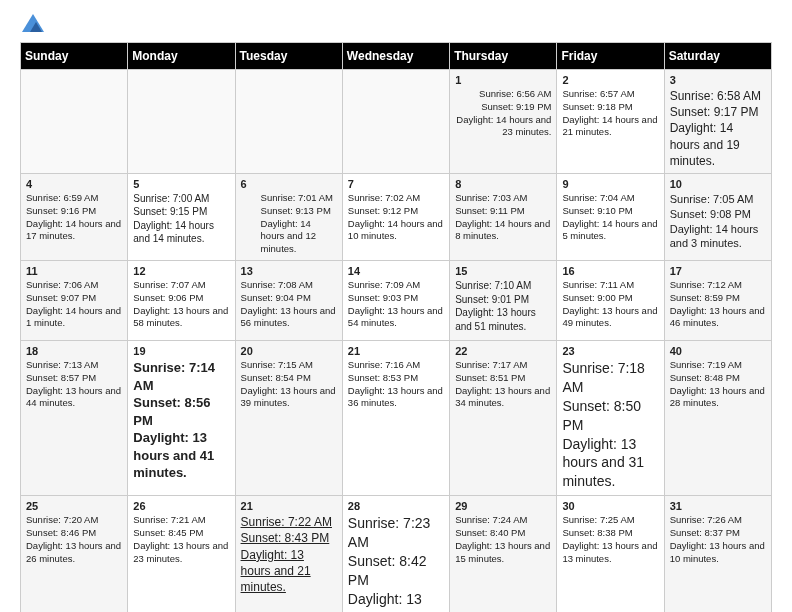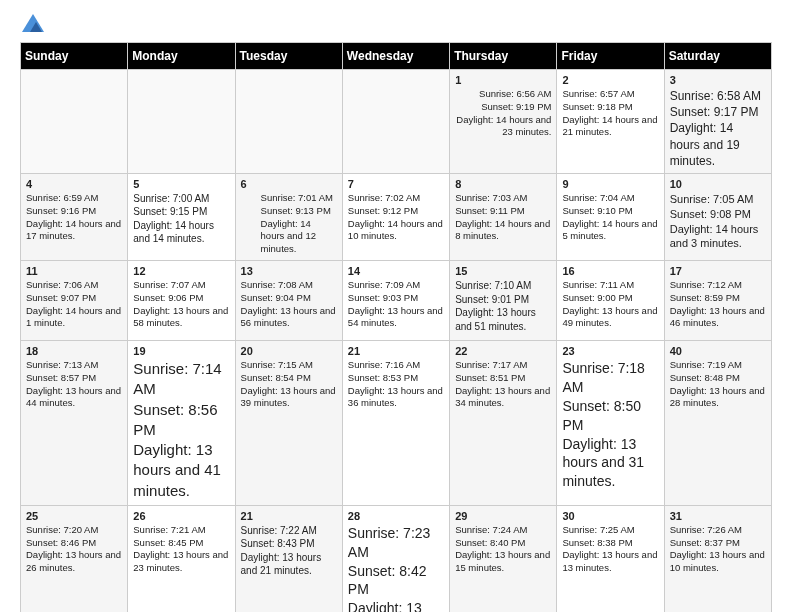--- a/index.html
+++ b/index.html
@@ -221,21 +221,21 @@
       </tr>
       <tr>
         <td>
           <span class="day-num">18</span>
           <div style="font-size: 9.5px; line-height: 1.35; white-space: pre-line;">Sunrise: 7:13 AM
 Sunset: 8:57 PM
 Daylight: 13 hours and 44 minutes.</div>
         </td>
         <td>
           <span class="day-num">19</span>
-          <div style="font-size: 15px; line-height: 1.35; white-space: pre-line;">Sunrise: 7:14 AM
+          <div style="font-size: 13px; line-height: 1.35; white-space: pre-line; font-weight: bold;">Sunrise: 7:14 AM
 Sunset: 8:56 PM
 Daylight: 13 hours and 41 minutes.</div>
         </td>
         <td>
           <span class="day-num">20</span>
           <div style="font-size: 9.5px; line-height: 1.35; white-space: pre-line;">Sunrise: 7:15 AM
 Sunset: 8:54 PM
 Daylight: 13 hours and 39 minutes.</div>
         </td>
         <td>
@@ -271,21 +271,21 @@
 Daylight: 13 hours and 26 minutes.</div>
         </td>
         <td>
           <span class="day-num">26</span>
           <div style="font-size: 9.5px; line-height: 1.35; white-space: pre-line;">Sunrise: 7:21 AM
 Sunset: 8:45 PM
 Daylight: 13 hours and 23 minutes.</div>
         </td>
         <td>
           <span class="day-num">21</span>
-          <div style="font-size: 10px; line-height: 1.35; white-space: pre-line;">Sunrise: 7:22 AM
+          <div style="font-size: 12px; line-height: 1.35; white-space: pre-line; text-decoration: underline;">Sunrise: 7:22 AM
 Sunset: 8:43 PM
 Daylight: 13 hours and 21 minutes.</div>
         </td>
         <td>
           <span class="day-num">28</span>
           <div style="font-size: 14px; line-height: 1.35; white-space: pre-line;">Sunrise: 7:23 AM
 Sunset: 8:42 PM
 Daylight: 13 hours and 18 minutes.</div>
         </td>
         <td>

